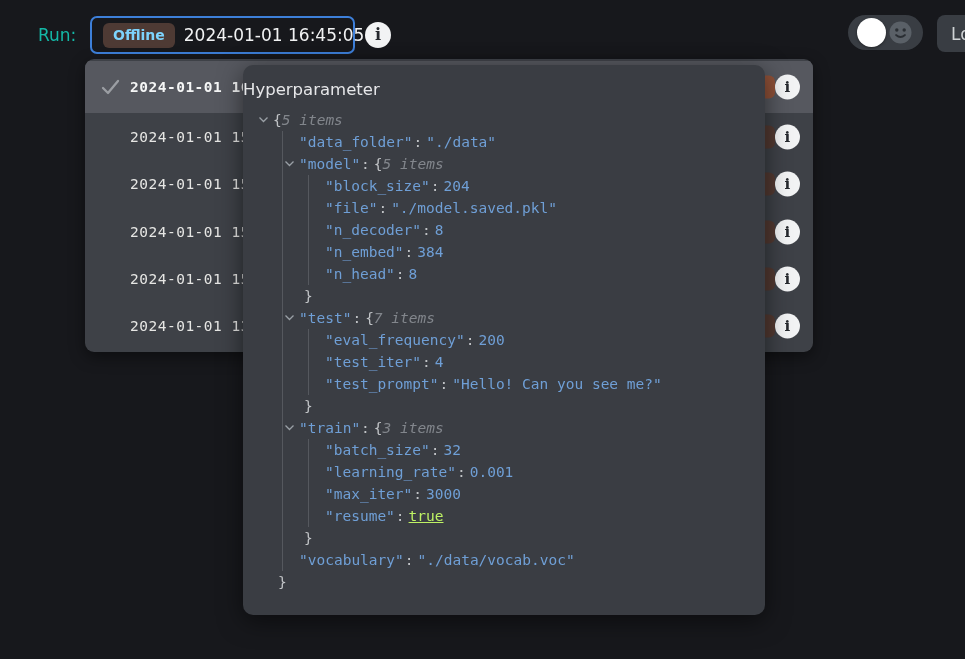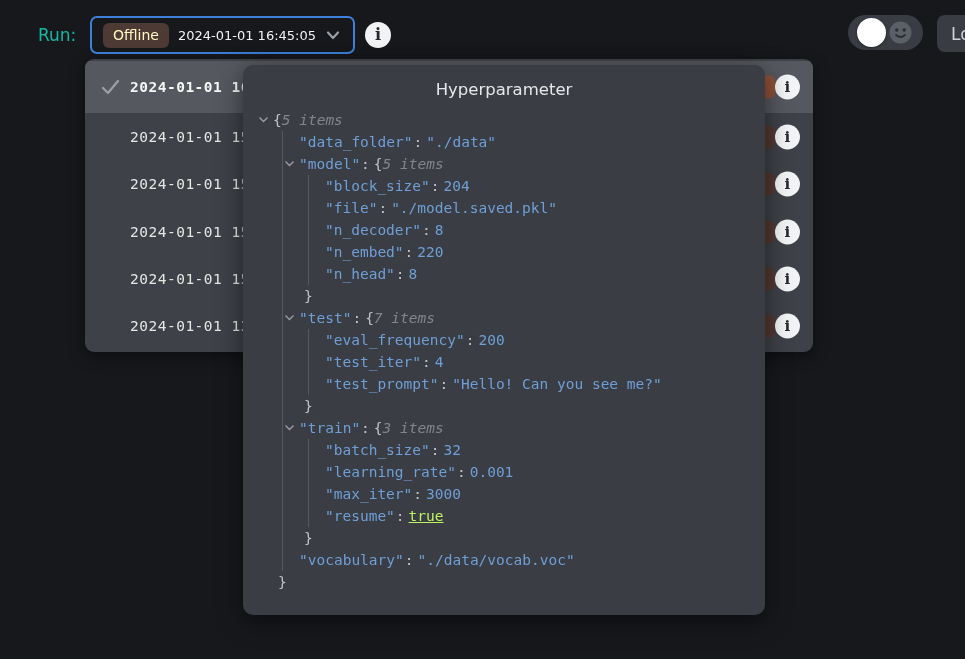--- a/index.html
+++ b/index.html
@@ -17,27 +17,28 @@
     font-size:17px; color:#14b8a6;
   }
   .run-select {
     position:absolute; left:90px; top:16px; width:265px; height:38px;
     border:2px solid #3d7fd9; border-radius:7px;
     background:#17181c;
     display:flex; align-items:center;
     padding:0 10px 0 11px; cursor:pointer;
   }
   .offline-badge {
-    background:#4e3a34; color:#fef9c3;
+    background:#4e3a34; color:#7dd3fc;
     font-size:14px; line-height:1;
     padding:5px 10px 6px; border-radius:6px;
     white-space:nowrap;
+    font-weight:bold;
   }
   .run-select .select-value {
-    margin-left:9px; font-size:13px; color:#f1f2f3; white-space:nowrap;
+    margin-left:9px; font-size:17px; color:#f1f2f3; white-space:nowrap;
   }
   .select-chevron { margin-left:auto; display:flex; align-items:center; }
 
   .info-icon {
     width:26px; height:26px; border-radius:50%;
     background:#f2f3f4; color:#26292e;
     display:flex; align-items:center; justify-content:center;
     font-family:"DejaVu Serif", serif; font-weight:bold;
     font-size:16px; line-height:1; cursor:pointer; flex:0 0 auto;
   }
@@ -89,21 +90,21 @@
   .row-info .info-icon { width:25px; height:25px; font-size:15px; }
 
   
   .hyper-popup {
     position:absolute; left:243px; top:65px; width:522px; height:550px;
     background:#3a3d43; border-radius:10px;
     box-shadow:0 6px 24px rgba(0,0,0,.5);
     z-index:10;
   }
   .hyper-title {
-    margin-top:15px; text-align:center;
+    margin-top:15px; text-align:left;
     font-size:16.5px; color:#e6e7e9;
   }
   .json-tree {
     margin-top:10px; padding-left:30px;
     font-family:"DejaVu Sans Mono", monospace;
     font-size:14.5px; line-height:22px;
     color:#bcbfc2;
   }
   .j-line { position:relative; white-space:nowrap; }
   .j-caret {
@@ -223,21 +224,21 @@
           <div class="j-node">
             <div class="j-line j-open"><span class="j-caret">
                 <svg width="11" height="11" viewBox="0 0 11 11">
                   <polyline points="1.5,3.5 5.5,7.5 9.5,3.5" fill="none" stroke="#9aa0a6" stroke-width="1.3"></polyline>
                 </svg>
               </span><span class="j-key">"model"</span><span class="j-colon">:</span><span class="j-brace">{</span><span class="j-items">5 items</span></div>
             <div class="j-children">
               <div class="j-line j-leaf"><span class="j-key">"block_size"</span><span class="j-colon">:</span><span class="j-val j-num">204</span></div>
               <div class="j-line j-leaf"><span class="j-key">"file"</span><span class="j-colon">:</span><span class="j-val j-str">"./model.saved.pkl"</span></div>
               <div class="j-line j-leaf"><span class="j-key">"n_decoder"</span><span class="j-colon">:</span><span class="j-val j-num">8</span></div>
-              <div class="j-line j-leaf"><span class="j-key">"n_embed"</span><span class="j-colon">:</span><span class="j-val j-num">220</span></div>
+              <div class="j-line j-leaf"><span class="j-key">"n_embed"</span><span class="j-colon">:</span><span class="j-val j-num">384</span></div>
               <div class="j-line j-leaf"><span class="j-key">"n_head"</span><span class="j-colon">:</span><span class="j-val j-num">8</span></div>
             </div>
             <div class="j-line j-close"><span class="j-brace">}</span></div>
           </div>
           <div class="j-node">
             <div class="j-line j-open"><span class="j-caret">
                 <svg width="11" height="11" viewBox="0 0 11 11">
                   <polyline points="1.5,3.5 5.5,7.5 9.5,3.5" fill="none" stroke="#9aa0a6" stroke-width="1.3"></polyline>
                 </svg>
               </span><span class="j-key">"test"</span><span class="j-colon">:</span><span class="j-brace">{</span><span class="j-items">7 items</span></div>

